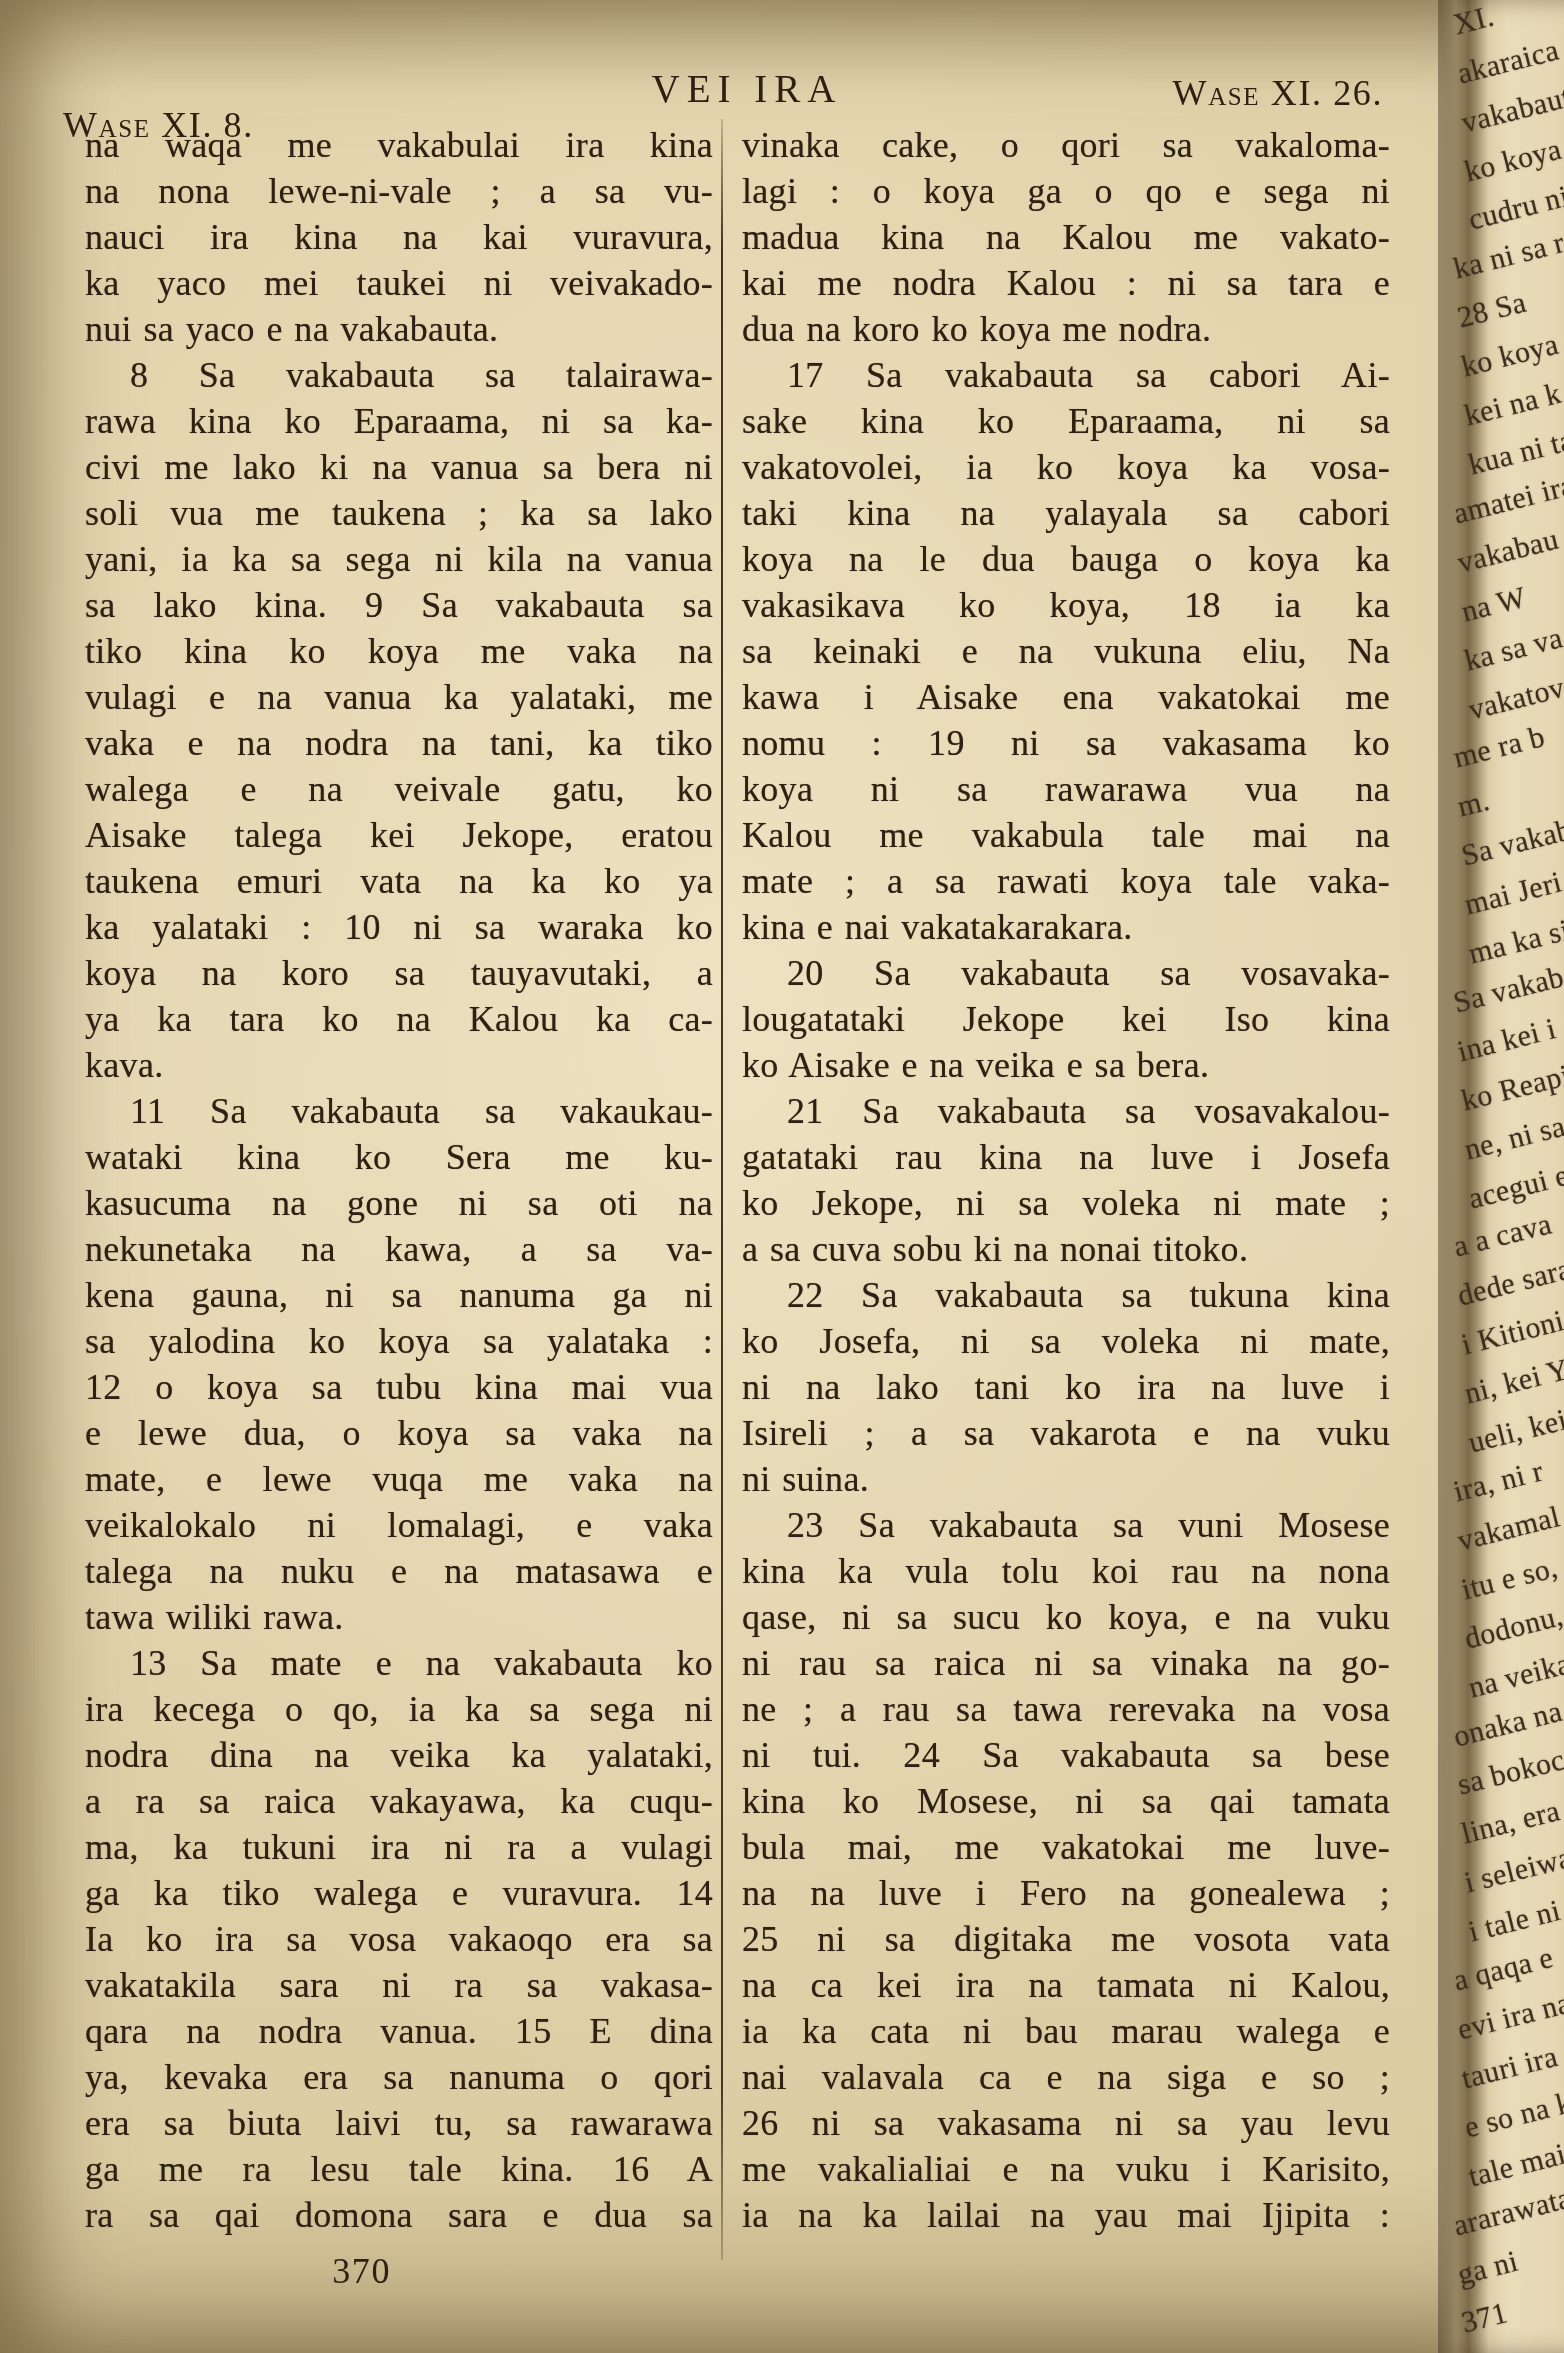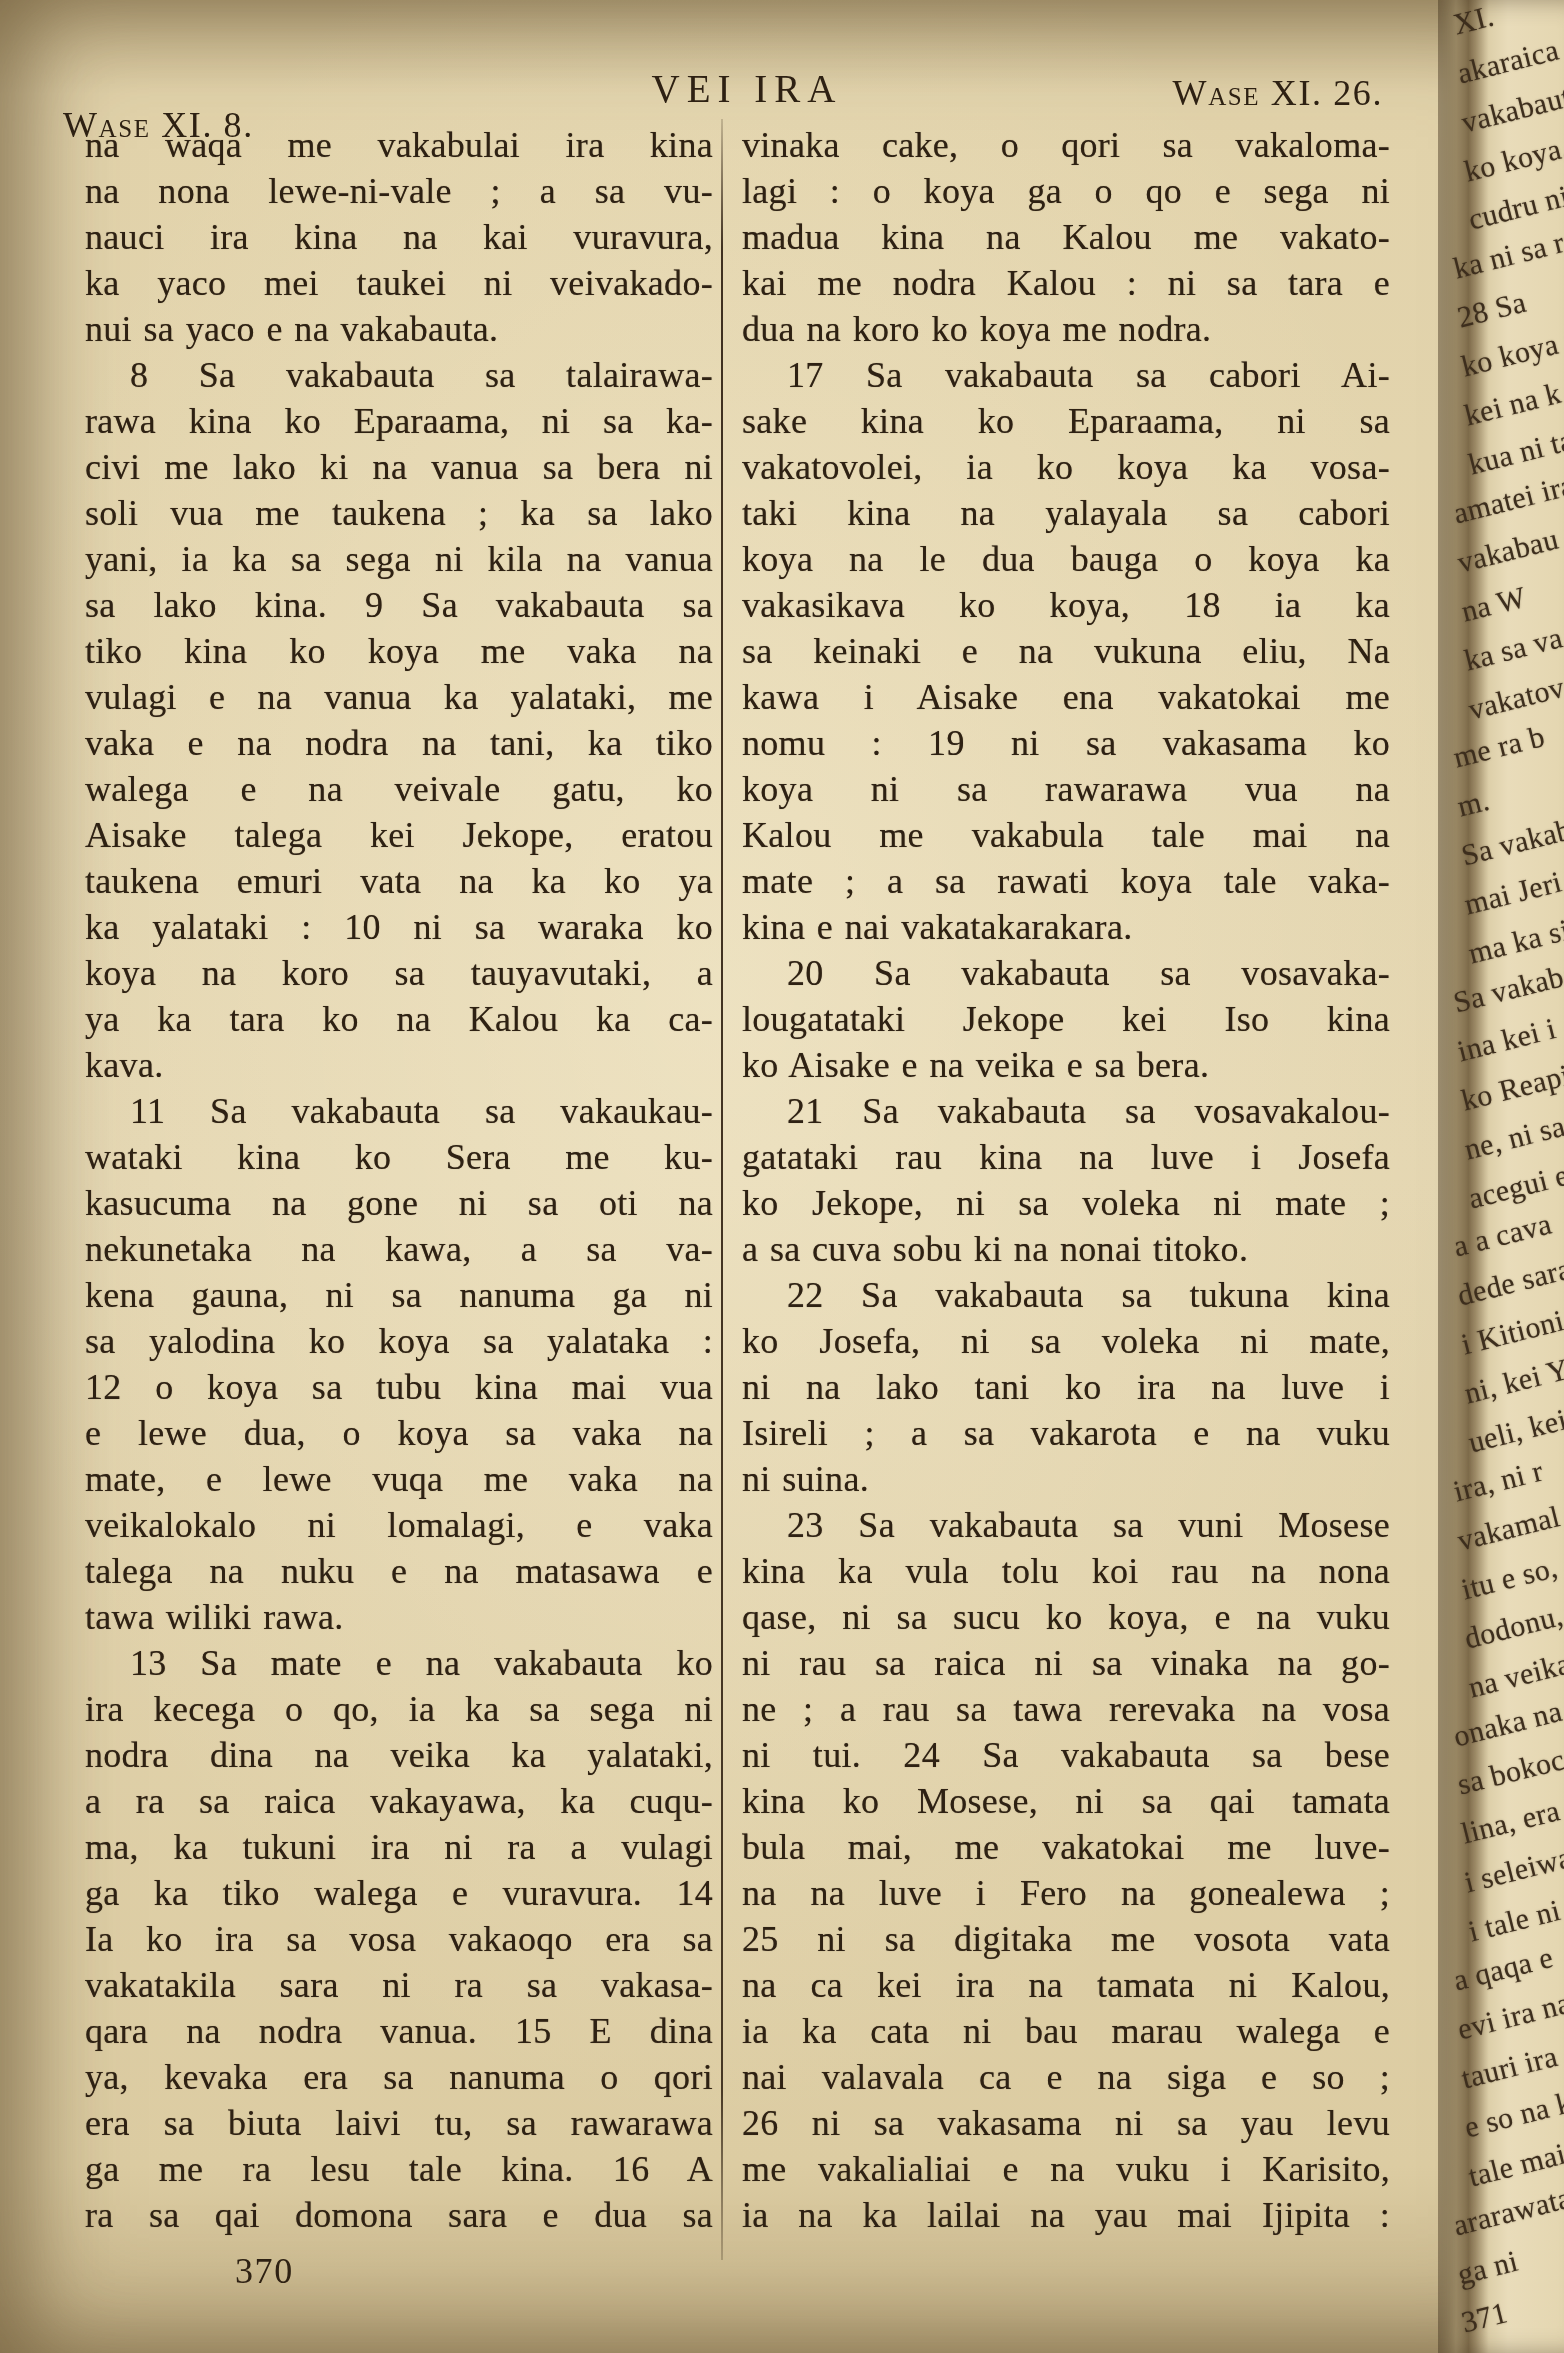--- a/index.html
+++ b/index.html
@@ -34,21 +34,21 @@
   .col{
     position:absolute;top:122px;font-size:36px;letter-spacing:0.3px;word-spacing:2.3px;
     text-shadow:0 0 0.8px rgba(46,33,19,.55);
   }
   .col-left{left:85px;width:628px;}
   .col-right{left:742px;width:648px;}
   .line{height:46px;line-height:46px;white-space:nowrap;text-align:justify;text-align-last:justify;}
   .line.ind{padding-left:45px;}
   .line.end{text-align-last:left;}
   .pagenum{
-    position:absolute;left:235px;top:2250px;width:156px;text-align:left;
+    position:absolute;left:235px;top:2250px;width:156px;text-align:right;
     font-size:36px;letter-spacing:1.6px;
   }
   .edge-strip{
     position:absolute;left:1438px;top:0;width:127px;height:2354px;overflow:hidden;
     background:linear-gradient(90deg,
       rgba(226,211,171,0) 0%, #b9a77e 14%, #84714f 24%, #a2906c 30%,
       #ddcfa9 40%, var(--edge_paper,#e9dcba) 55%, #e4d6b0 100%);
     box-shadow:inset 20.3px 0 23.5px rgba(60,45,25,.45);
   }
   .frag{

